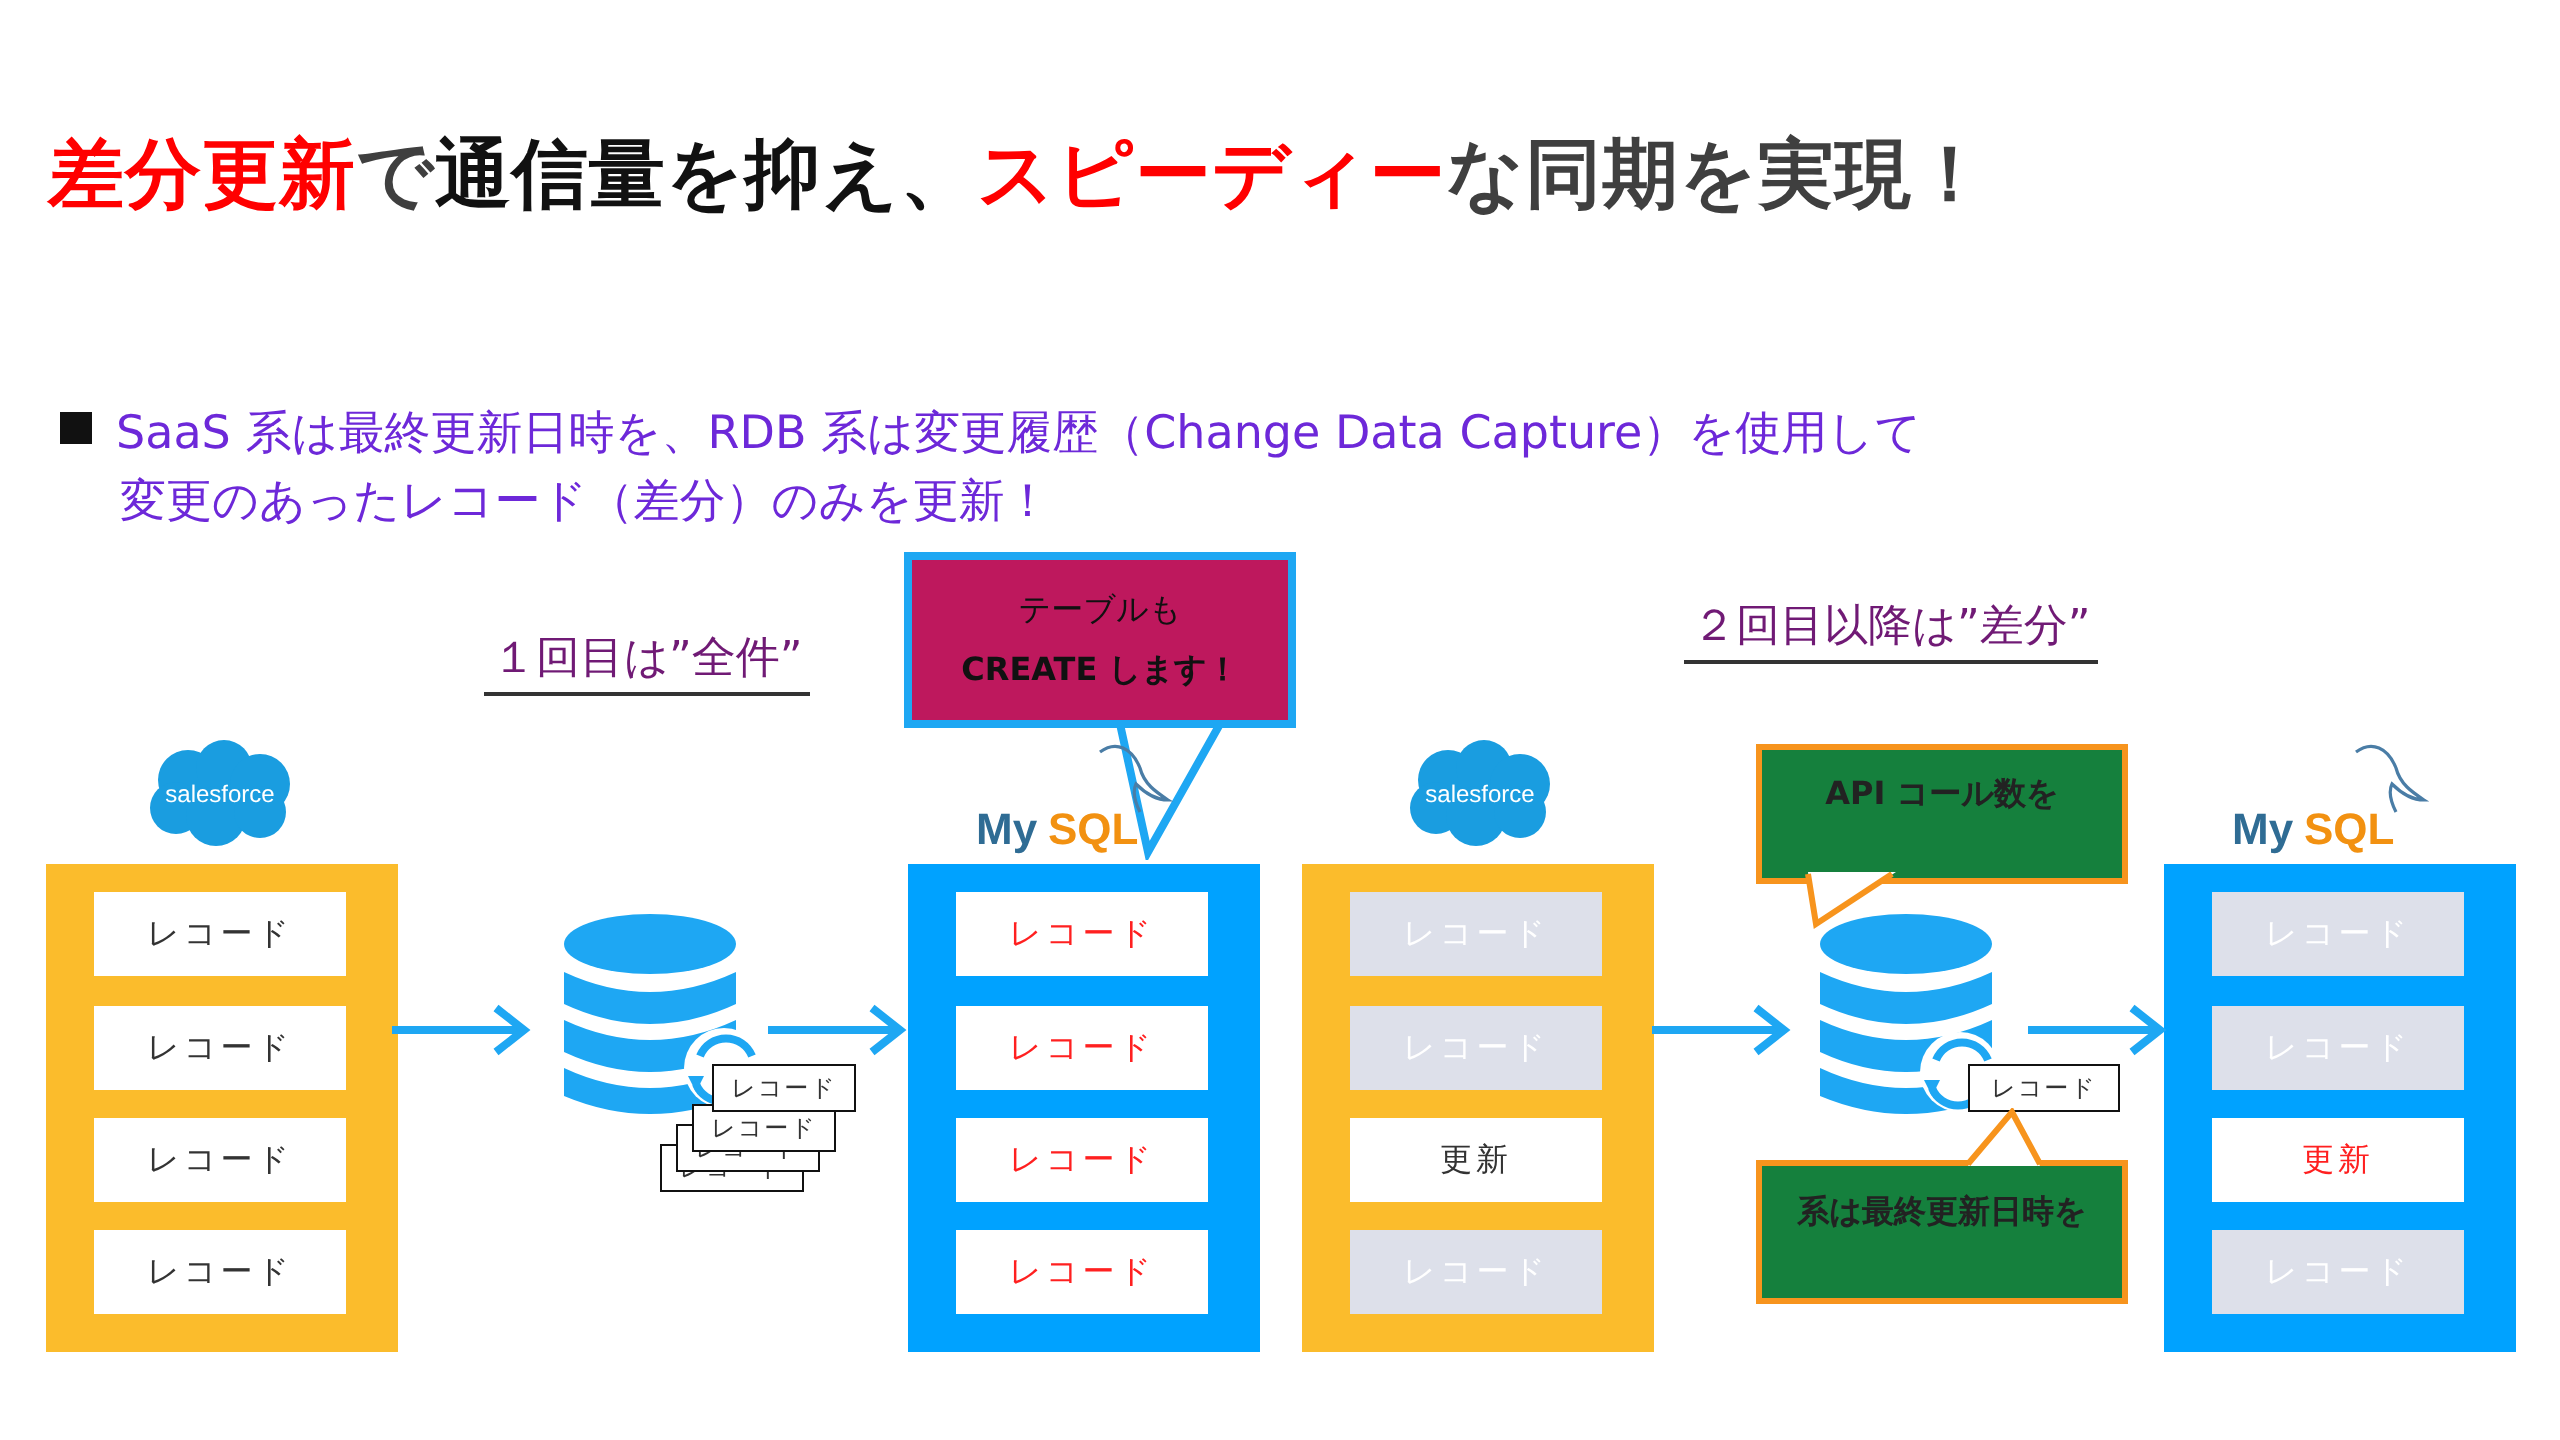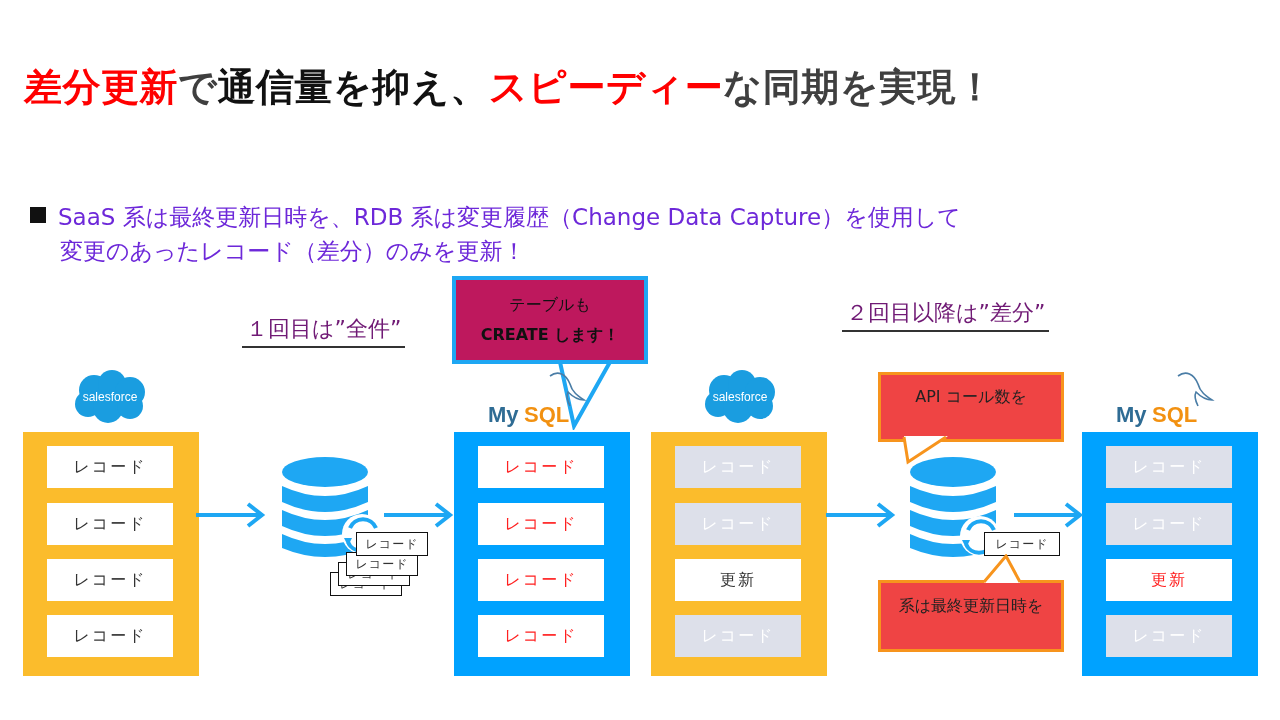--- a/index.html
+++ b/index.html
@@ -15,21 +15,21 @@
   .phase { font-size:22px; color:#701a75; border-bottom:2px solid #333; padding:0 4px 2px 4px; white-space:nowrap;text-align:center; }
   .col { width:176px; height:244px; }
   .col.orange { background:#fbbc2c; }
   .col.blue { background:#00a2ff; }
   .rec { position:absolute; left:24px; width:126px; height:42px; background:#fff; display:flex; align-items:center; justify-content:center; font-size:16px; letter-spacing:2px; color:#333; }
   .rec.red { color:#ff2020; }
   .rec.grey { background:#dde0ea; color:#fff; }
   .rec.r0 { top:14px; } .rec.r1 { top:71px; } .rec.r2 { top:127px; } .rec.r3 { top:183px; }
   .callout-blue { left:452px; top:276px; width:196px; height:88px; border:4px solid #1ea7f3; background:#be185d; box-sizing:border-box; text-align:center; font-size:16px; line-height:30px; padding-top:10px; color:#111; }
   .callout-blue .b2 { font-weight:bold; }
-  .callout-orange { border:3px solid #f7941d; background:#ef4444; box-sizing:border-box; text-align:center; font-size:16px; line-height:24px; color:#222; }
+  .callout-orange { border:3px solid #f7941d; background:#15803d; box-sizing:border-box; text-align:center; font-size:16px; line-height:24px; color:#222;font-weight:bold; }
   .minirec { position:absolute; width:72px; height:24px; background:#fff; border:1.5px solid #111; box-sizing:border-box; font-size:12px; letter-spacing:1px; display:flex; align-items:center; justify-content:center; color:#333; }
   .sf { width:84px; height:60px; }
   .mysql { width:110px; height:64px; }
 </style>
 </head>
 <body>
 
 <div class="abs title">
   <span class="red">差分更新</span><span class="dark">で</span><span class="black">通信量を抑え、</span><span class="red">スピーディー</span><span class="dark">な同期を実現！</span>
 </div>

